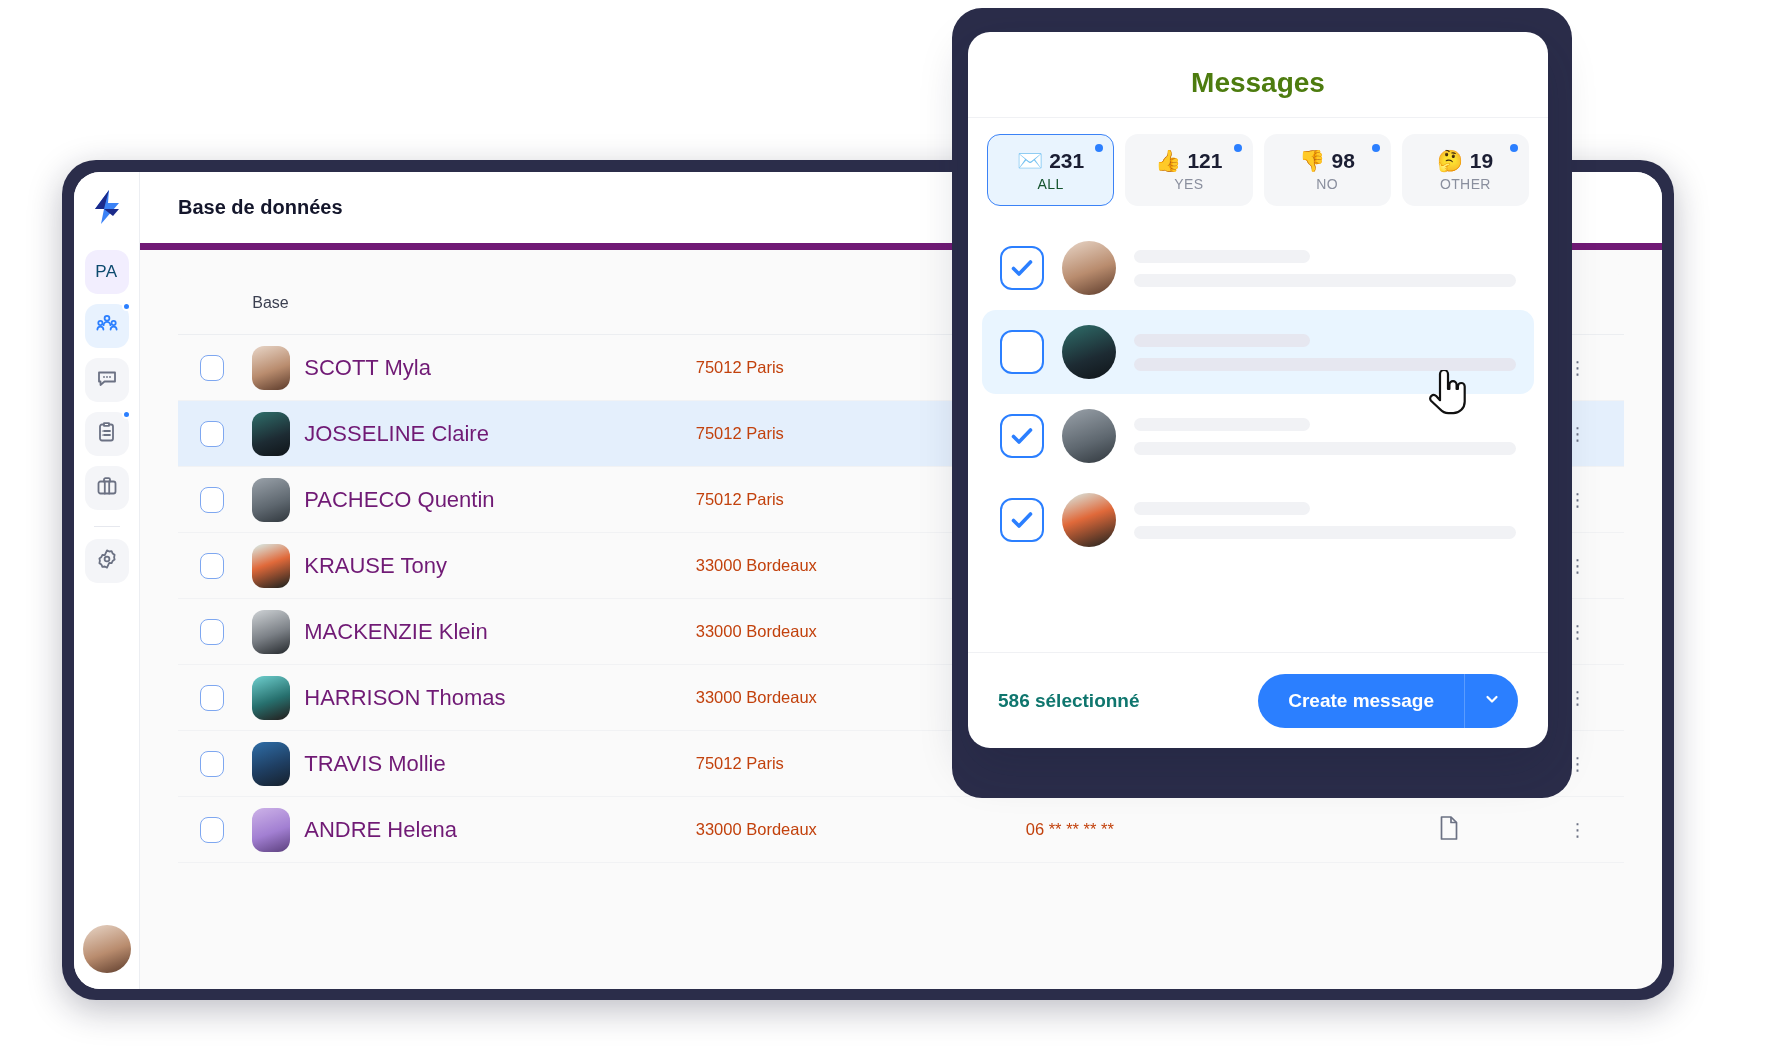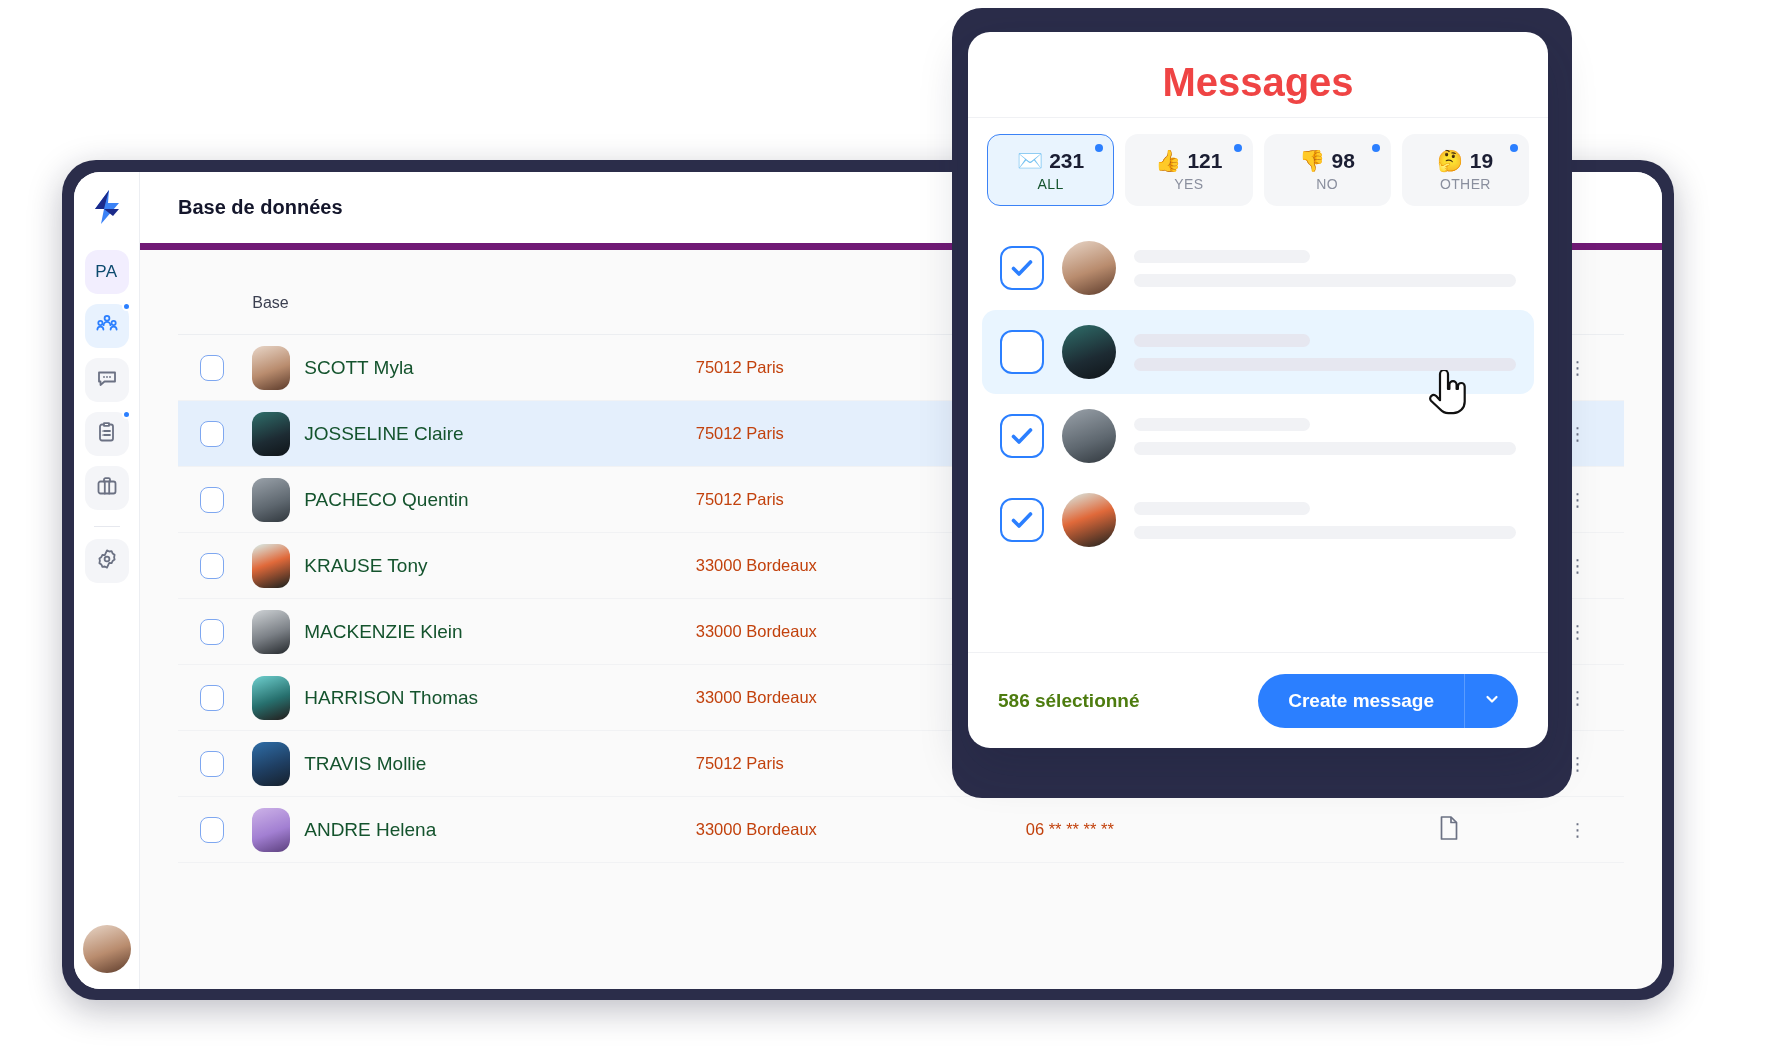--- a/index.html
+++ b/index.html
@@ -132,21 +132,21 @@
     background: #fff;
     display: inline-block;
     cursor: pointer;
     vertical-align: middle;
   }
   .user-cell { display: flex; align-items: center; gap: 14px; }
   .user-av {
     width: 38px; height: 44px; border-radius: 12px;
     flex: 0 0 38px; overflow: hidden;
   }
-  .user-name { font-size: 19px; color: #14532d; white-space: nowrap; }
+  .user-name { font-size: 22px; color: #701a75; white-space: nowrap; }
   .cell-txt { font-size: 16.5px; color: #c2410c; }
   .kebab { color: #6b7183; font-size: 18px; letter-spacing: 0; cursor: pointer; }
 
   
   #msg-shadow {
     position: absolute;
     left: 952px; top: 8px;
     width: 620px; height: 790px;
     border-radius: 30px;
     background: #2b2d4a;
@@ -159,21 +159,21 @@
     border-radius: 22px;
     box-shadow: 0 18px 48px rgba(25,28,55,0.22);
     display: flex; flex-direction: column;
     overflow: hidden;
   }
   .msg-head {
     height: 86px; flex: 0 0 86px;
     display: flex; align-items: center; justify-content: center;
     border-bottom: 1px solid #f0f1f4;
   }
-  .msg-title { font-size: 40px; font-weight: bold; color: #ef4444; margin-top: 16px; }
+  .msg-title { font-size: 28px; font-weight: bold; color: #4d7c0f; margin-top: 16px; }
 
   .msg-tabs {
     display: flex; gap: 11px;
     padding: 16px 19px 14px 19px;
   }
   .msg-tab {
     flex: 1;
     background: #f5f6f8;
     border-radius: 13px;
     height: 72px;
@@ -230,21 +230,21 @@
     width: 40px; height: 46px;
     pointer-events: none;
   }
 
   .msg-foot {
     height: 96px; flex: 0 0 96px;
     border-top: 1px solid #f0f1f4;
     display: flex; align-items: center; justify-content: space-between;
     padding: 0 30px;
   }
-  .sel-count { font-size: 19px; font-weight: bold; color: #4d7c0f; cursor: pointer; }
+  .sel-count { font-size: 19px; font-weight: bold; color: #0f766e; cursor: pointer; }
   .btn-group { display: flex; align-items: stretch; }
   .btn-main {
     background: #2b7fff; color: #fff;
     font-size: 19px; font-weight: bold;
     padding: 0 30px; height: 54px;
     display: flex; align-items: center;
     border-radius: 27px 0 0 27px;
     cursor: pointer;
     border: none;
     font-family: "Liberation Sans", sans-serif;

